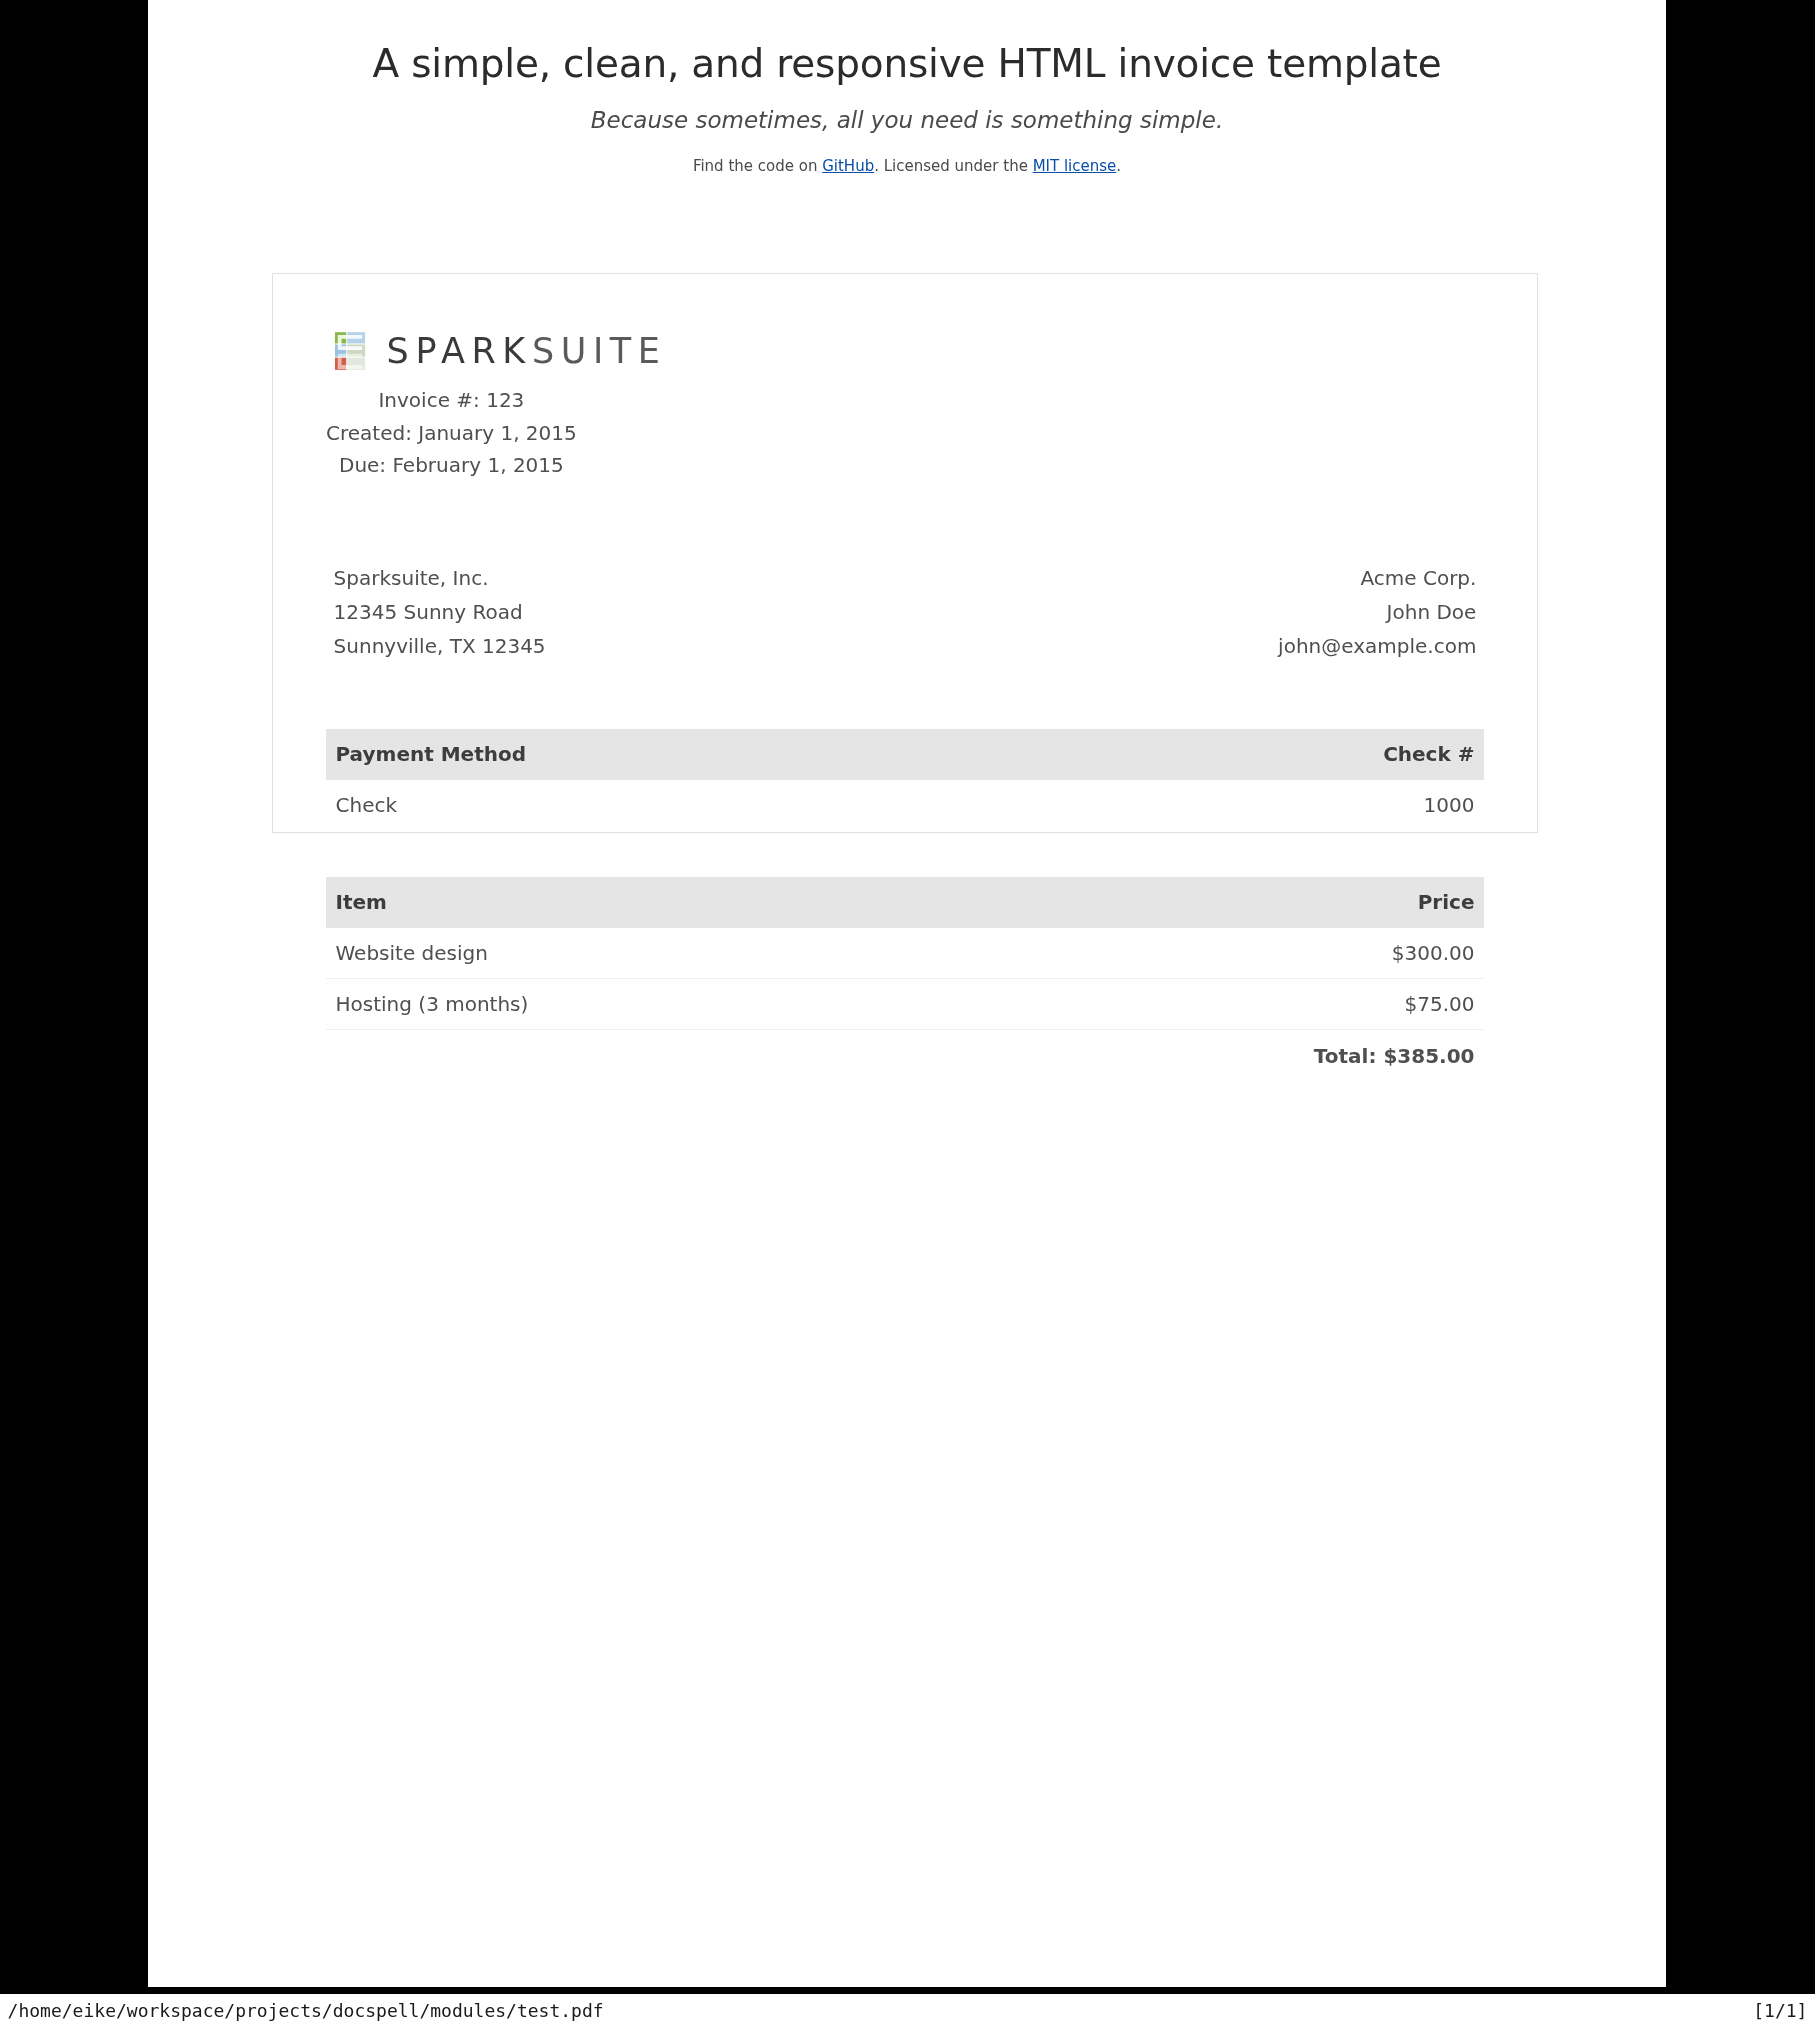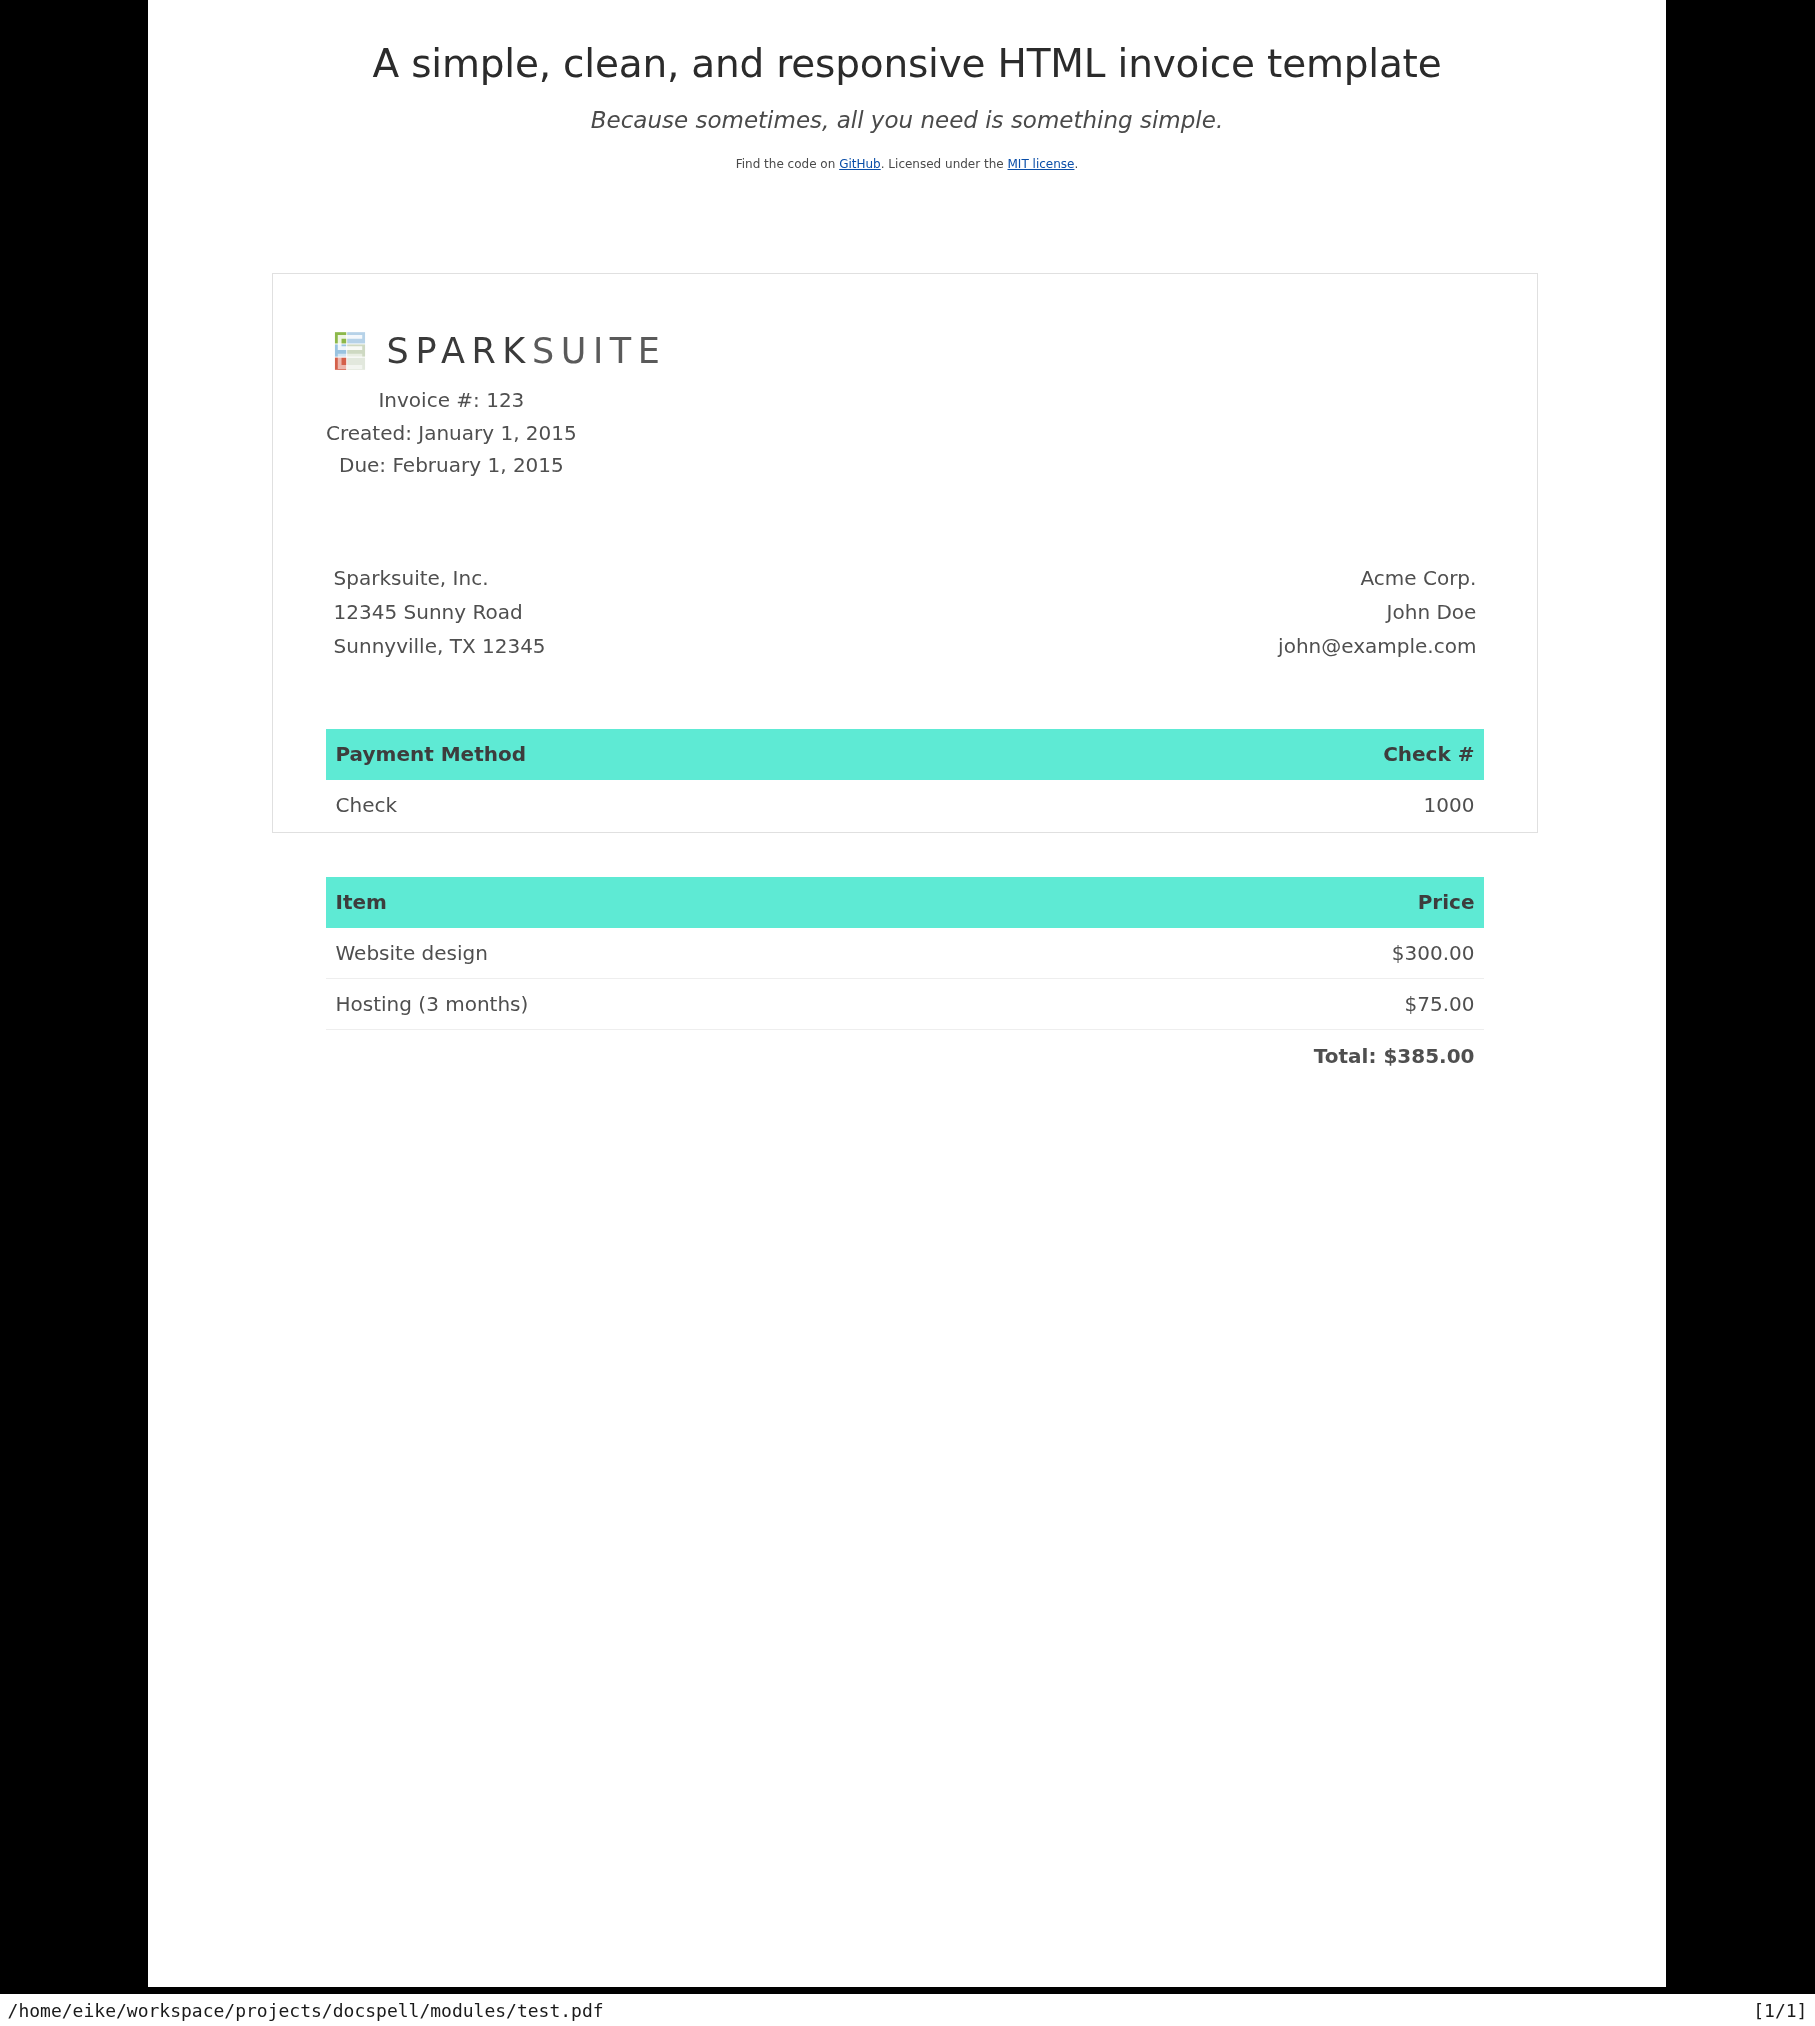--- a/index.html
+++ b/index.html
@@ -47,21 +47,21 @@
 
   .doc-subtitle {
     font-size: 23px;
     font-style: italic;
     color: #4a4a4a;
     margin: 17px 0 0 0;
     line-height: 1.3;
   }
 
   .doc-credit {
-    font-size: 12px;
+    font-size: 15px;
     color: #4a4a4a;
     margin: 21px 0 0 0;
     line-height: 1.3;
   }
 
   .doc-credit a {
     color: #0a4ea8;
     text-decoration: underline;
   }
 
@@ -151,21 +151,21 @@
 
   table.inv td, table.inv th {
     padding: 13.2px 9.5px;
     font-size: 20px;
     color: #4f4f4f;
     text-align: left;
     vertical-align: bottom;
   }
 
   table.inv th {
-    background: #5eead4;
+    background: #e5e5e5;
     font-weight: bold;
     color: #3d3d3d;
   }
 
   table.inv td.right, table.inv th.right {
     text-align: right;
   }
 
   table.inv tr.item td {
     border-bottom: 0.9px solid #eeeeee;

